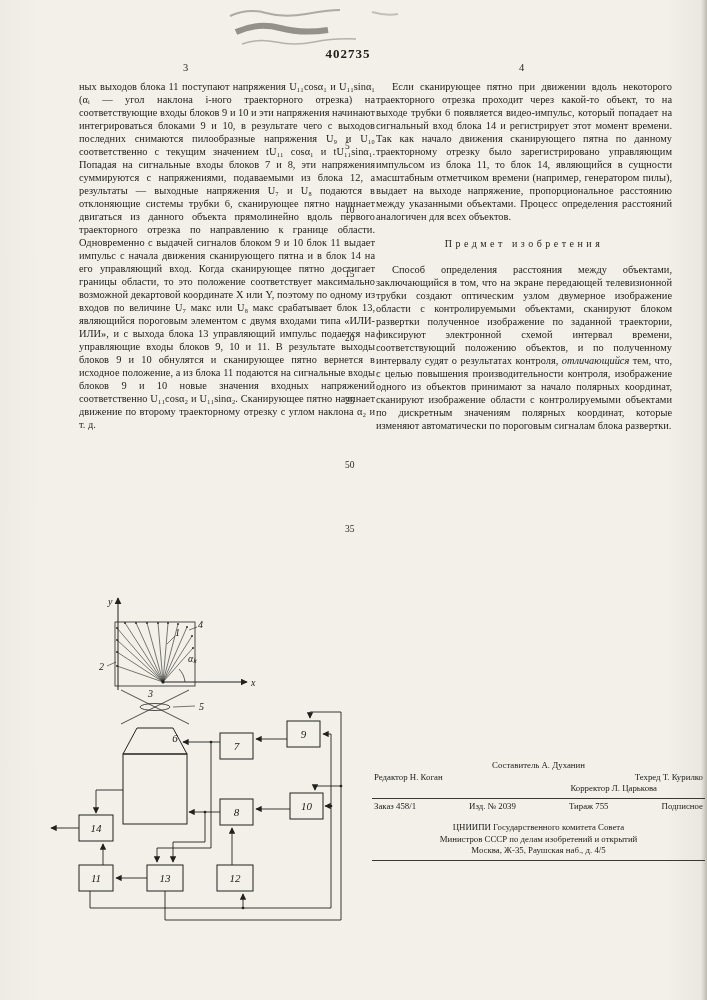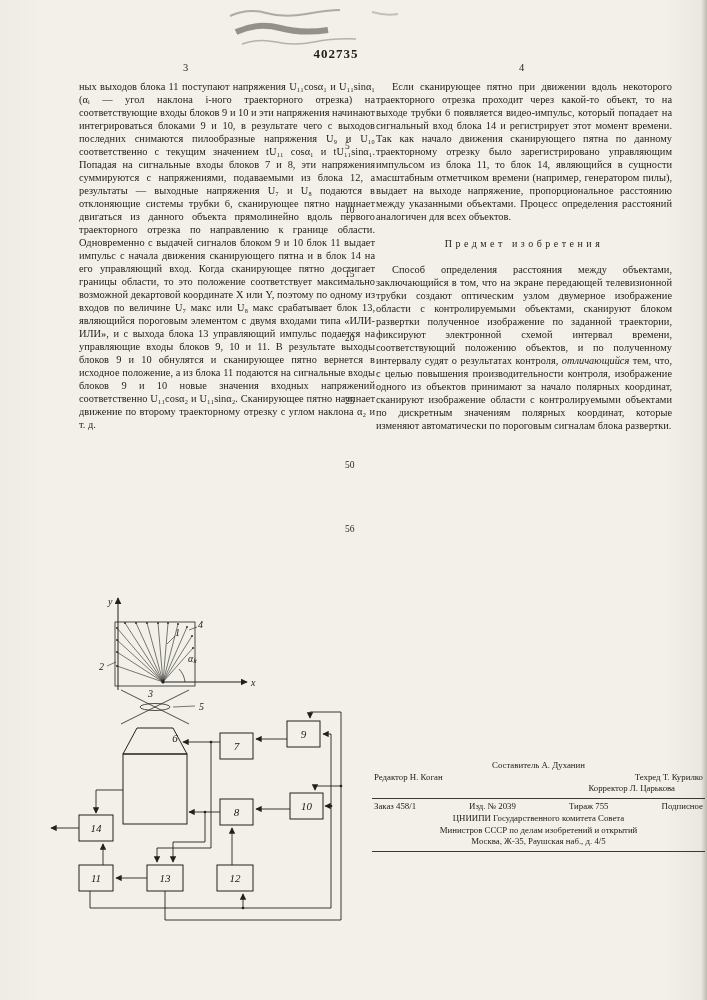--- a/index.html
+++ b/index.html
@@ -1,40 +1,40 @@
 <!DOCTYPE html>
 <html><head>
 <meta charset="utf-8">
 <style>
   html,body{margin:0;padding:0;background:#9a978f;}
   .page{
     position:relative;width:707px;height:1000px;margin:0;
     background:linear-gradient(90deg,#edebe3 0%,#f2f0e9 6%,#f2f0e9 94%,#e8e6de 100%);
     font-family:"Liberation Serif", serif;color:#201e1b;overflow:hidden;
   }
-  .patent-number{position:absolute;top:46px;left:0;width:672px;text-align:center;
+  .patent-number{position:absolute;top:46px;left:12px;width:672px;text-align:center;
     font-size:13px;font-weight:bold;letter-spacing:1px;}
   .colnum{position:absolute;top:62px;font-size:10.5px;}
   .colnum-left{left:183px;}
   .colnum-right{left:519px;}
   .col{position:absolute;top:80px;width:296px;text-align:justify;
     font-size:10.4px;line-height:13px;}
   .col-left{left:35px;margin-left:44px;}
   .col-right{left:376px;}
   .para{margin:0;}
   .indent{text-indent:16px;}
   .claim-heading{text-align:center;letter-spacing:3.5px;margin:14px 0 13px 0;font-size:10px;}
   .line-marker{position:absolute;left:345px;font-size:9.5px;color:#2a2825;}
   .diagram{position:absolute;left:15px;top:590px;}
   .credits{position:absolute;left:372px;top:760px;width:333px;font-size:8.8px;line-height:11.5px;color:#23211e;}
   .cr-center{text-align:center;}
   .cr-flex{display:flex;justify-content:space-between;padding:0 2px;}
-  .cr-right{text-align:right;padding-right:30px;}
+  .cr-right{text-align:right;padding-right:48px;}
   .cr-rule{border:0;border-top:1px solid #3a3833;margin:3px 0 2px 0;}
-  .cr-org{width:205px;margin:1px auto 0 auto;text-align:center;}
+  .cr-org{width:205px;margin:10px auto 0 auto;text-align:center;}
   .stamp{position:absolute;left:222px;top:2px;}
   .edge-shadow{position:absolute;right:0;top:0;width:6px;height:1000px;
     background:linear-gradient(90deg,rgba(0,0,0,0),rgba(60,55,45,0.25));}
 </style>
 </head>
 <body>
 
 <div class="page">
 
   <svg class="stamp" width="200" height="50" viewBox="0 0 200 50">
@@ -56,21 +56,21 @@
     <div class="claim-heading">Предмет изобретения</div>
     <p class="para indent"><span>Способ определения расстояния между объектами, заключающийся в том, что на экране передающей телевизионной трубки создают оптическим узлом двумерное изображение области с контролируемыми объектами, сканируют блоком развертки полученное изображение по заданной траектории, фиксируют электронной схемой интервал времени, соответствующий положению объектов, и по полученному интервалу судят о результатах контроля, </span><i>отличающийся</i><span> тем, что, с целью повышения производительности контроля, изображение одного из объектов принимают за начало полярных координат, сканируют изображение области с контролируемыми объектами по дискретным значениям полярных координат, которые изменяют автоматически по пороговым сигналам блока развертки.</span></p>
   </div>
 
   <span class="line-marker" style="top:141px">5</span>
   <span class="line-marker" style="top:205px">10</span>
   <span class="line-marker" style="top:269px">15</span>
   <span class="line-marker" style="top:333px">20</span>
   <span class="line-marker" style="top:396px">25</span>
   <span class="line-marker" style="top:460px">50</span>
-  <span class="line-marker" style="top:524px">56</span>
+  <span class="line-marker" style="top:524px">35</span>
 
   <svg class="diagram" width="350" height="375" viewBox="0 0 350 375" font-family="Liberation Serif, serif">
     <defs>
       <marker id="arw" viewBox="0 0 10 10" refX="9" refY="5" markerWidth="7" markerHeight="7" orient="auto-start-reverse">
         <path d="M0,0 L10,5 L0,10 z" fill="#23211e"></path>
       </marker>
     </defs>
     <g stroke="#23211e" fill="none">
 
       <line x1="103" y1="100" x2="103" y2="8" stroke-width="1" marker-end="url(#arw)"></line>

